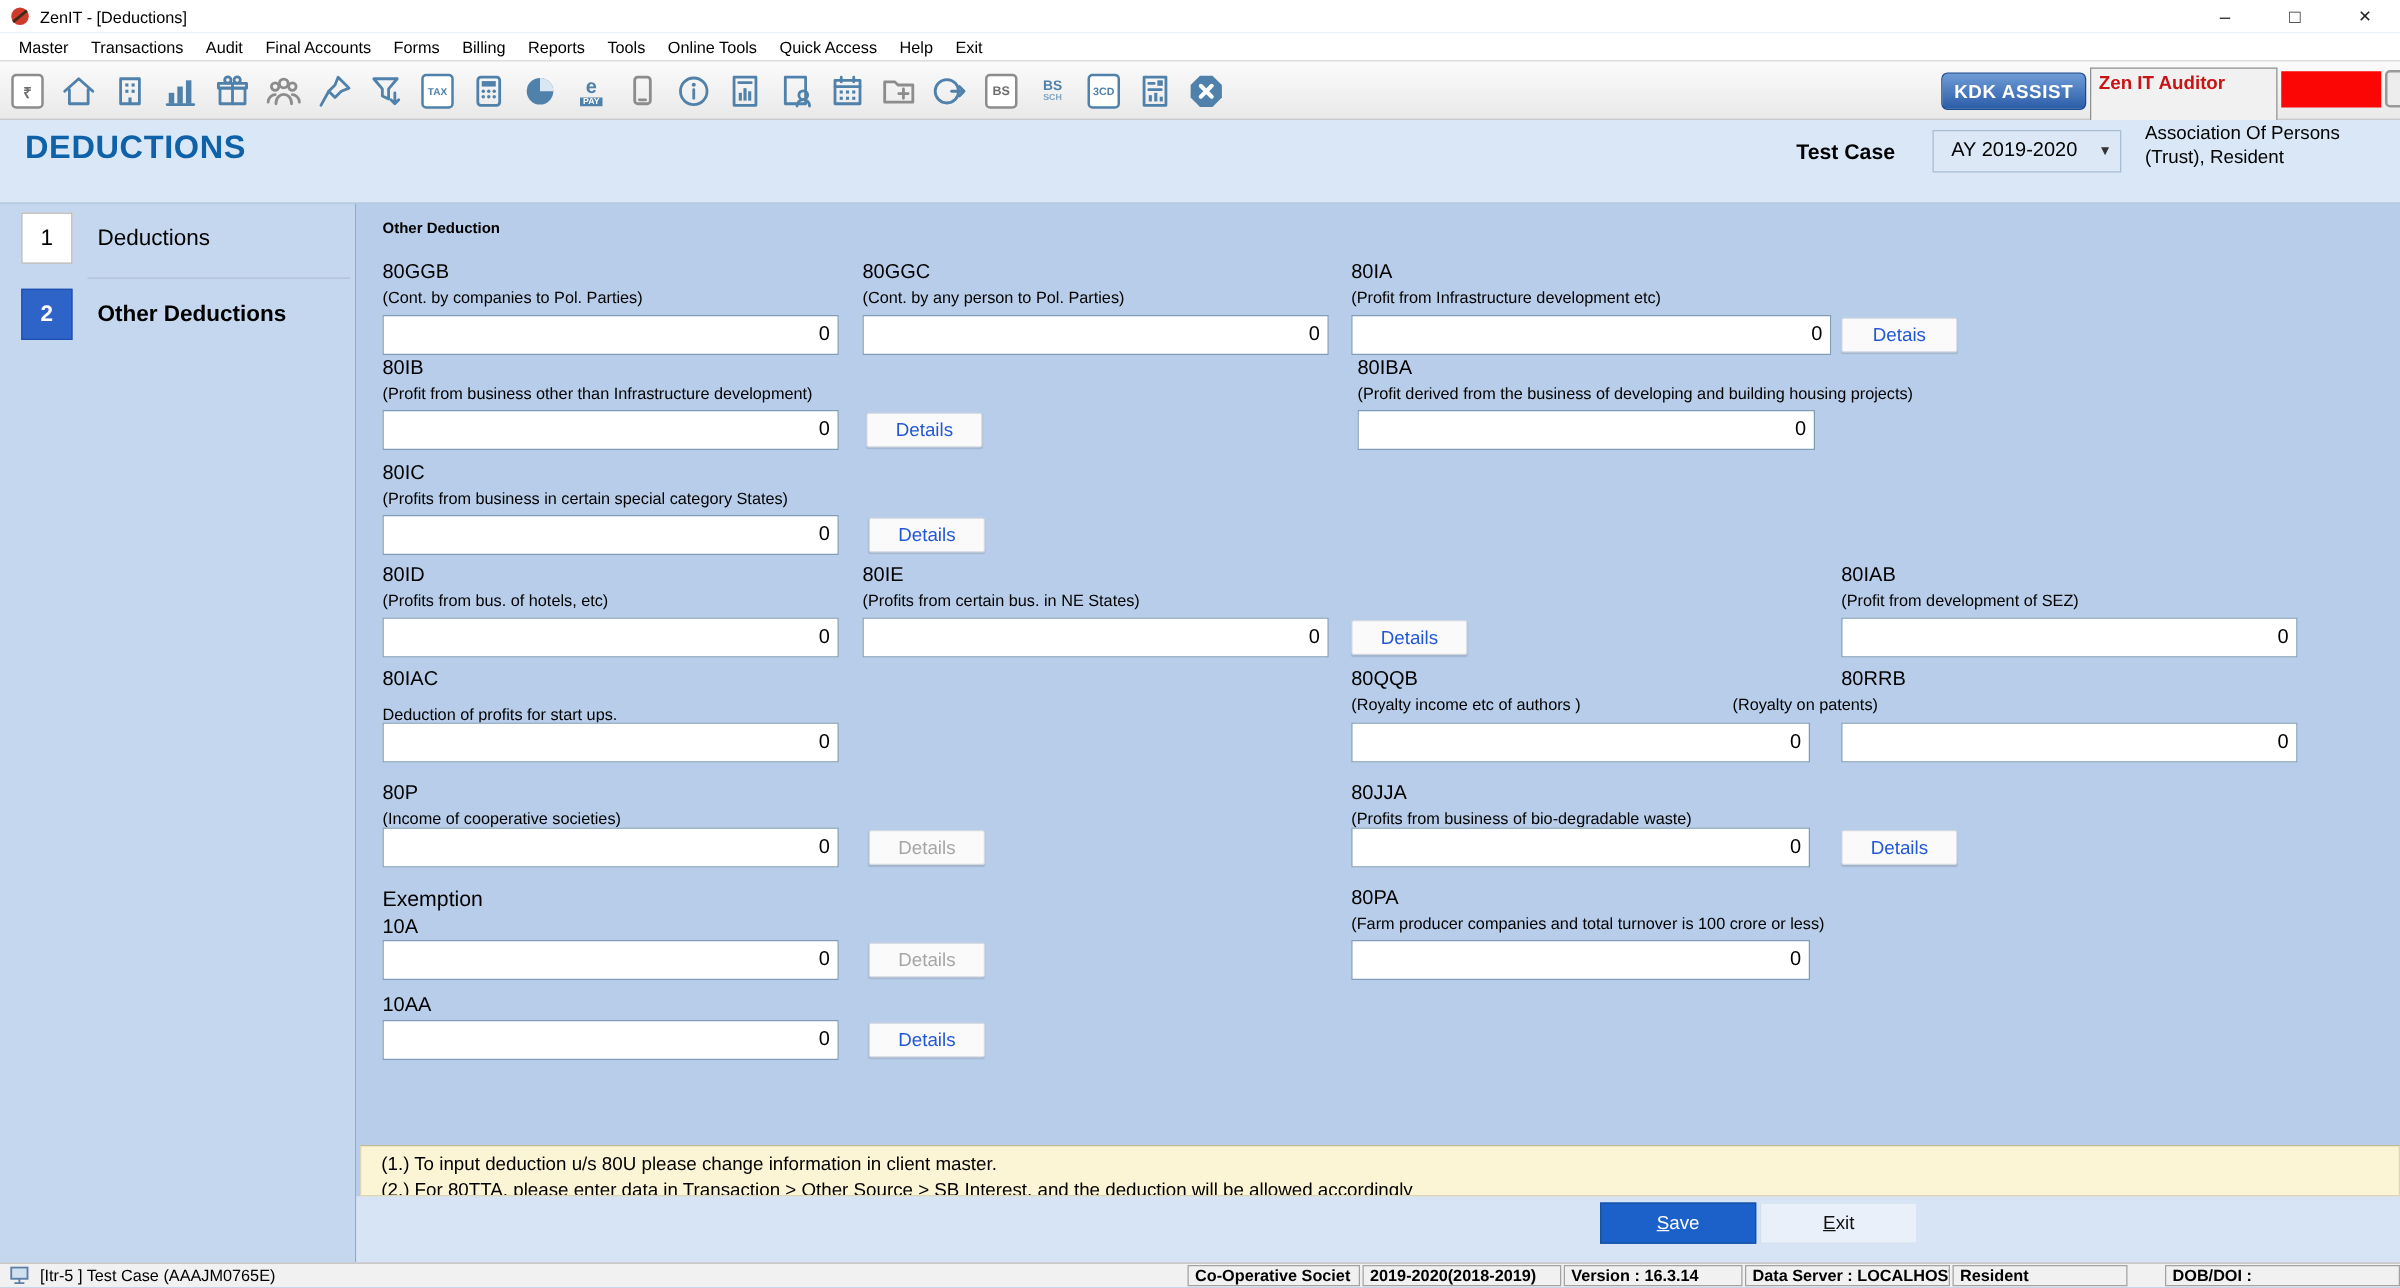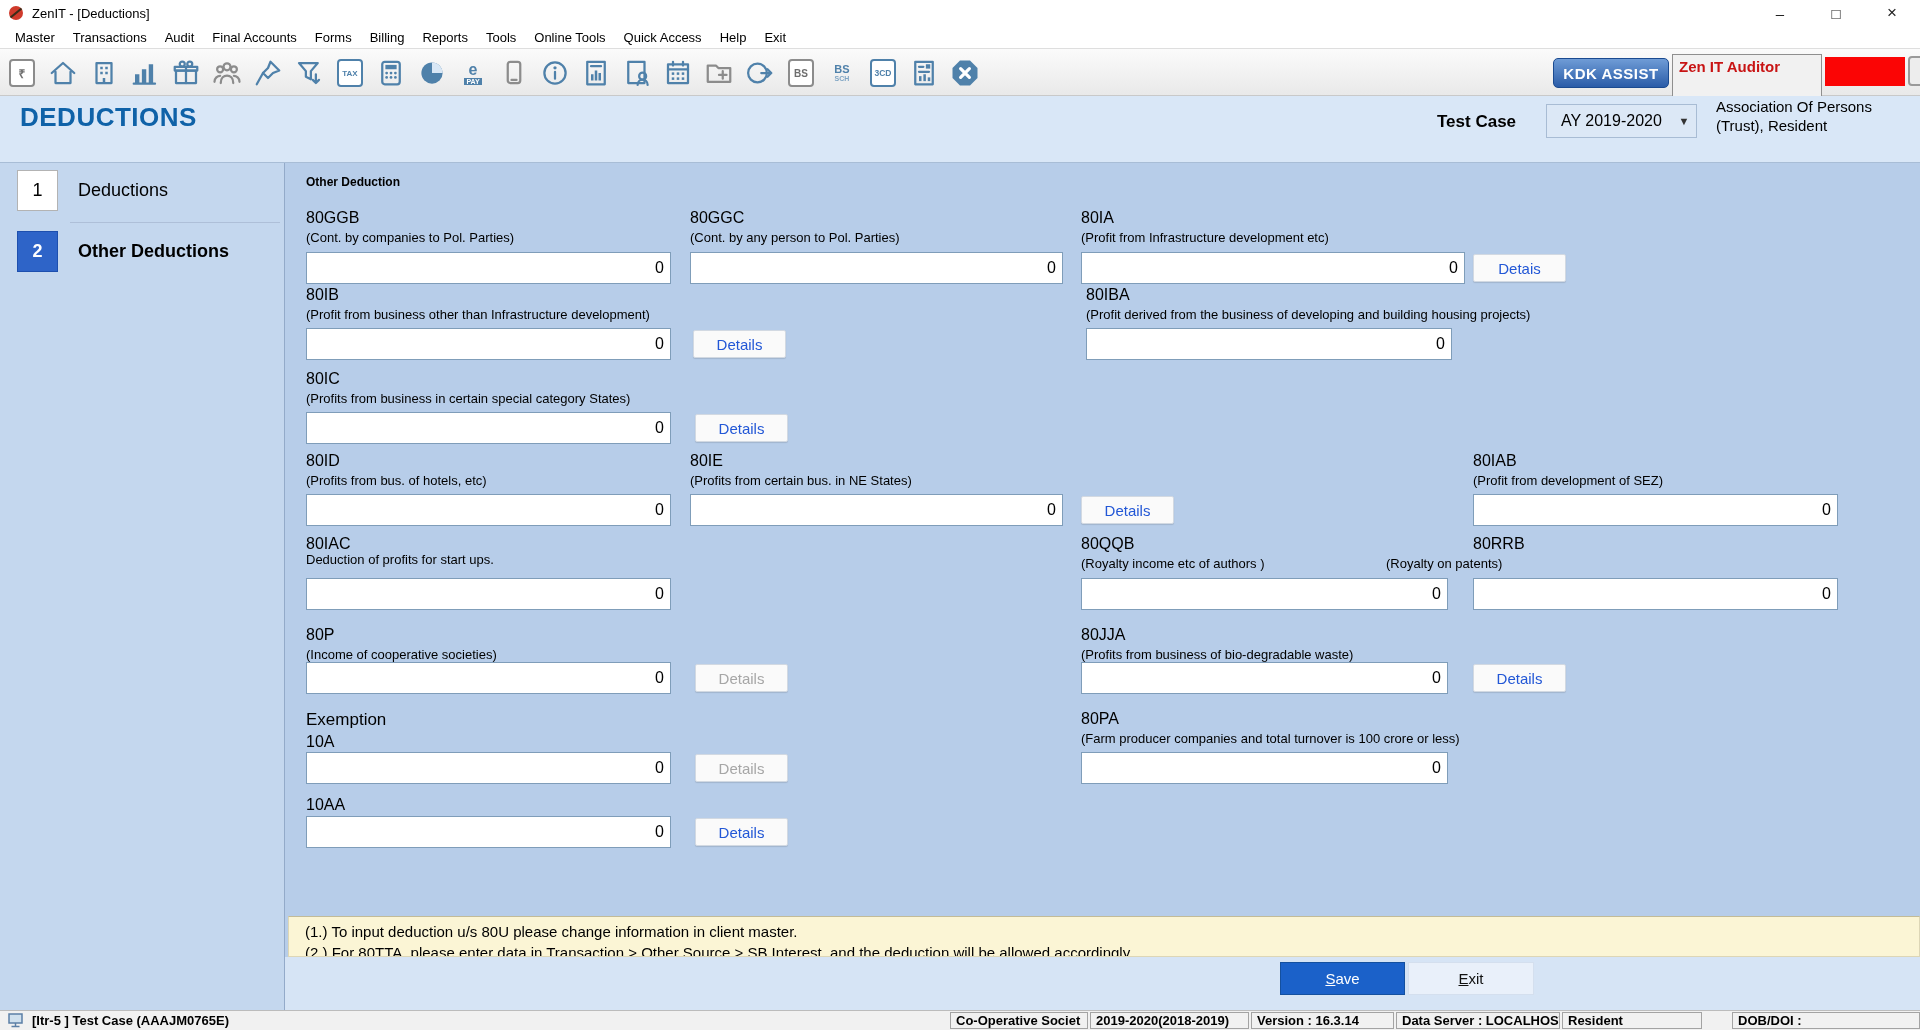--- a/index.html
+++ b/index.html
@@ -62,21 +62,21 @@
   .exemption{position:absolute;left:306px;top:710px;font-size:17px}
 
   .notes-box{position:absolute;left:288px;top:916px;width:1632px;height:41px;background:#fbf5d5;border:1px solid #ddd6b6;border-top-color:#c2bb98;overflow:hidden}
   .note-line{position:absolute;left:16px;font-size:15px;white-space:nowrap}
 
   .btn-save{position:absolute;left:1280px;top:962px;width:125px;height:33px;background:#1b61c9;color:#fff;font-size:15px;border:1px solid #14509f;display:flex;align-items:center;justify-content:center;cursor:pointer}
   .btn-exit{position:absolute;left:1408px;top:962px;width:126px;height:33px;background:#e9f0fa;color:#111;font-size:15px;border:1px solid #d4dfee;display:flex;align-items:center;justify-content:center;cursor:pointer}
 
   
   .statusbar{position:absolute;left:0;top:1010px;width:1920px;height:20px;background:#f1f1f1;border-top:1px solid #bcbcbc}
-  .status-left{position:absolute;left:32px;top:2px;font-size:13px;font-weight:bold;white-space:nowrap}
+  .status-left{position:absolute;left:32px;top:2px;font-size:13px;font-weight:normal;white-space:nowrap}
   .status-cell{position:absolute;top:1px;height:17px;border:1px solid #a3a3a3;background:#f1f1f1;font-size:13px;font-weight:bold;display:flex;align-items:center;padding-left:5px;white-space:nowrap;overflow:hidden}
 </style>
 </head>
 <body>
 
 <div class="titlebar">
   <svg width="16" height="16" style="margin-left:8px">
       <circle cx="8" cy="8" r="7" fill="#cf3a2b"></circle>
       <path d="M2.5 12.5 L13.5 3.5" stroke="#3a2c18" stroke-width="2.2"></path>
     </svg>
@@ -350,21 +350,21 @@
 <span class="fcode" style="left:690px;top:452px">80IE</span>
 <span class="fcap" style="left:690px;top:473px">(Profits from certain bus. in NE States)</span>
 <input class="fld-input" style="left: 690px; top: 494px; width: 373px;" value="0">
 <button class="btn-details" style="left:1081px;top:496px">Details</button>
 
 <span class="fcode" style="left:1473px;top:452px">80IAB</span>
 <span class="fcap" style="left:1473px;top:473px">(Profit from development of SEZ)</span>
 <input class="fld-input" style="left: 1473px; top: 494px; width: 365px;" value="0">
 
 <span class="fcode" style="left:306px;top:535px">80IAC</span>
-<span class="fcap" style="left:306px;top:552px">Deduction of profits for start ups.</span>
+<span class="fcap" style="left:306px;top:564px">Deduction of profits for start ups.</span>
 <input class="fld-input" style="left: 306px; top: 578px; width: 365px;" value="0">
 
 <span class="fcode" style="left:1081px;top:535px">80QQB</span>
 <span class="fcap" style="left:1081px;top:556px">(Royalty income etc of authors )</span>
 <input class="fld-input" style="left: 1081px; top: 578px; width: 367px;" value="0">
 
 <span class="fcode" style="left:1473px;top:535px">80RRB</span>
 <span class="fcap" style="left:1386px;top:556px">(Royalty on patents)</span>
 <input class="fld-input" style="left: 1473px; top: 578px; width: 365px;" value="0">
 

